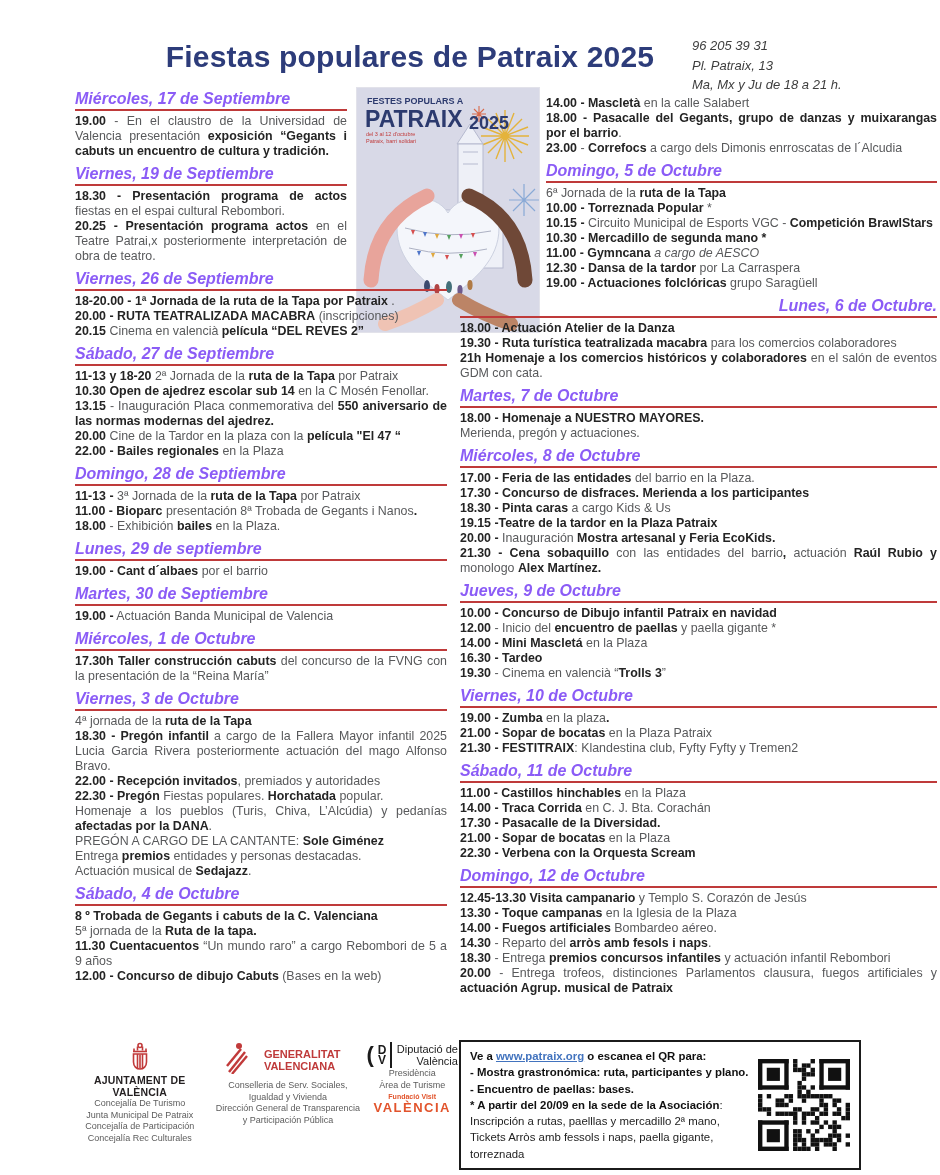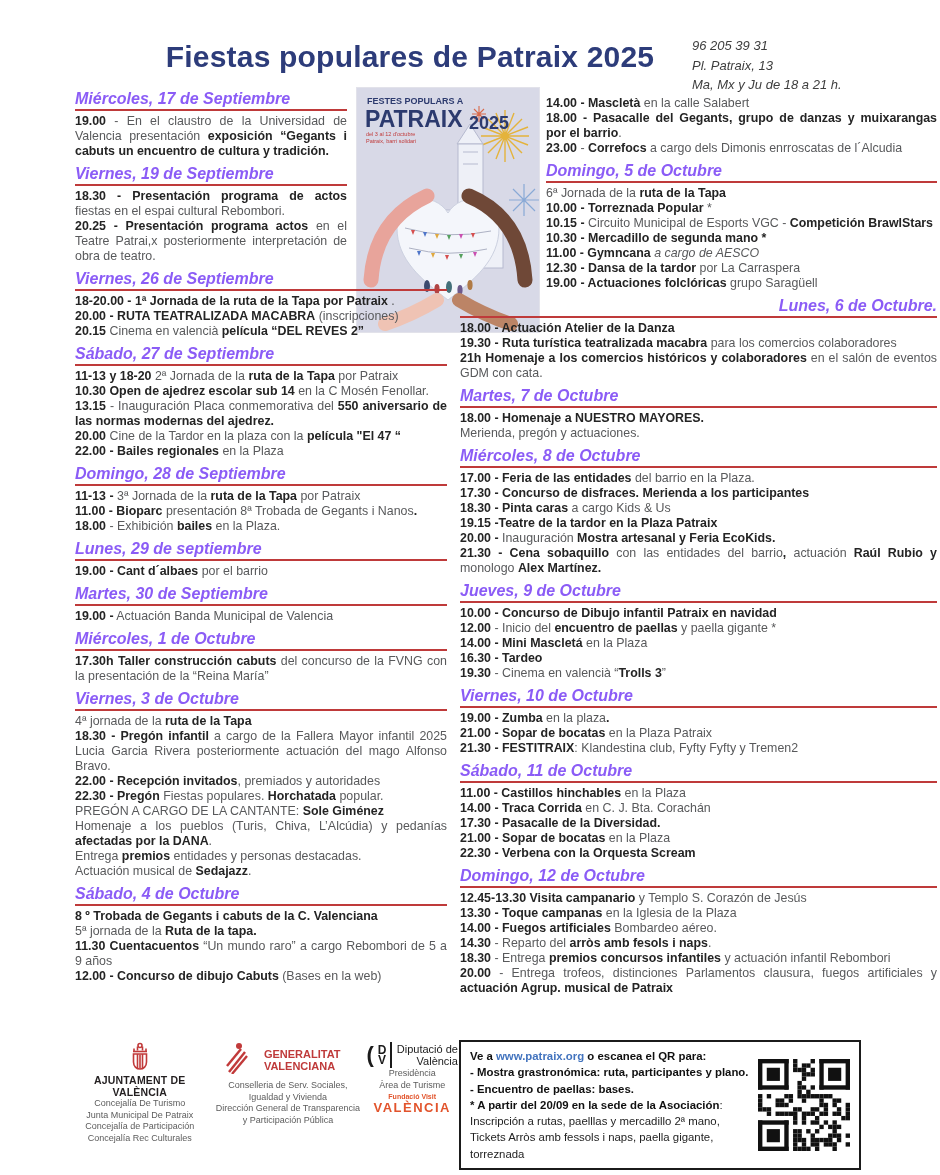--- a/index.html
+++ b/index.html
@@ -21,21 +21,21 @@
   .section:first-child{margin-top:0}
   .section.narrow{padding-right:100px}
   .section.indent{padding-left:86px}
   .sec-heading{font-size:16px;line-height:18px;font-weight:bold;font-style:italic;
                color:#8b5cf6;border-bottom:2px solid #bf3a3a;margin-bottom:3px;padding-bottom:1px}
   .sec-heading.center{text-align:right}
   .ev{font-size:12.4px;line-height:15px;color:#58595b;text-align:justify}
   .seg-b{font-weight:bold;color:#242424}
   .seg-i{font-style:italic}
   .seg-k{color:#222}
-  a.seg-link{color:#4273be;font-weight:bold;cursor:pointer}
+  a.seg-link{color:#4273be;text-decoration:underline;font-weight:bold;cursor:pointer}
 
   .footer-logos{position:absolute;left:68px;top:1042px;width:392px;display:flex;justify-content:space-between}
   .logo-col{text-align:center}
   .logo-col .l-icon{display:flex;justify-content:center;align-items:center;margin-bottom:2px}
   .logo-title{font-size:10.5px;font-weight:bold;color:#231f20;letter-spacing:.2px}
   .logo-line{font-size:9px;color:#5c5c5c;line-height:11.5px}
   .lg-ajunt{width:150px}
   .lg-gva{width:160px}
   .lg-gva .gva-head{display:flex;justify-content:center;align-items:center;gap:16px;margin-bottom:2px}
   .lg-gva .gva-title{font-size:11px;font-weight:bold;color:#bf3a3a;text-align:left;line-height:12px;width:86px}
@@ -170,22 +170,22 @@
       <div class="section">
         <div class="sec-heading">Miércoles, 1 de Octubre</div>
         <div class="ev"><span class="seg-b">17.30h Taller construcción cabuts</span><span class="seg-n"> del concurso de la FVNG con la presentación de la “Reina María”</span></div>
       </div>
       <div class="section">
         <div class="sec-heading">Viernes, 3 de Octubre</div>
         <div class="ev"><span class="seg-n">4ª jornada de la </span><span class="seg-b">ruta de la Tapa</span></div>
         <div class="ev"><span class="seg-b">18.30  - Pregón infantil</span><span class="seg-n"> a cargo de la Fallera Mayor infantil 2025 Lucia Garcia Rivera posteriormente actuación del mago Alfonso Bravo.</span></div>
         <div class="ev"><span class="seg-b">22.00 - Recepción invitados</span><span class="seg-n">, premiados y autoridades</span></div>
         <div class="ev"><span class="seg-b">22.30 - Pregón</span><span class="seg-n"> Fiestas populares. </span><span class="seg-b">Horchatada</span><span class="seg-n"> popular.</span></div>
+        <div class="ev"><span class="seg-n">Homenaje a los pueblos (Turis, Chiva, L’Alcúdia) y pedanías </span><span class="seg-b">afectadas por la DANA</span><span class="seg-n">.</span></div>
         <div class="ev"><span class="seg-n">PREGÓN A CARGO DE LA CANTANTE: </span><span class="seg-b">Sole Giménez</span></div>
-        <div class="ev"><span class="seg-n">Homenaje a los pueblos (Turis, Chiva, L’Alcúdia) y pedanías </span><span class="seg-b">afectadas por la DANA</span><span class="seg-n">.</span></div>
         <div class="ev"><span class="seg-n">Entrega </span><span class="seg-b">premios</span><span class="seg-n"> entidades y personas destacadas.</span></div>
         <div class="ev"><span class="seg-n">Actuación musical de </span><span class="seg-b">Sedajazz</span><span class="seg-n">.</span></div>
       </div>
       <div class="section">
         <div class="sec-heading">Sábado, 4 de Octubre</div>
         <div class="ev"><span class="seg-b">8 º Trobada de Gegants i cabuts de la C. Valenciana</span></div>
         <div class="ev"><span class="seg-n">5ª jornada de la </span><span class="seg-b">Ruta de la tapa.</span></div>
         <div class="ev"><span class="seg-b">11.30 Cuentacuentos</span><span class="seg-n"> “Un mundo raro” a cargo Rebombori de 5 a 9 años</span></div>
         <div class="ev"><span class="seg-b">12.00 - Concurso de dibujo Cabuts</span><span class="seg-n"> (Bases en la web)</span></div>
       </div>

